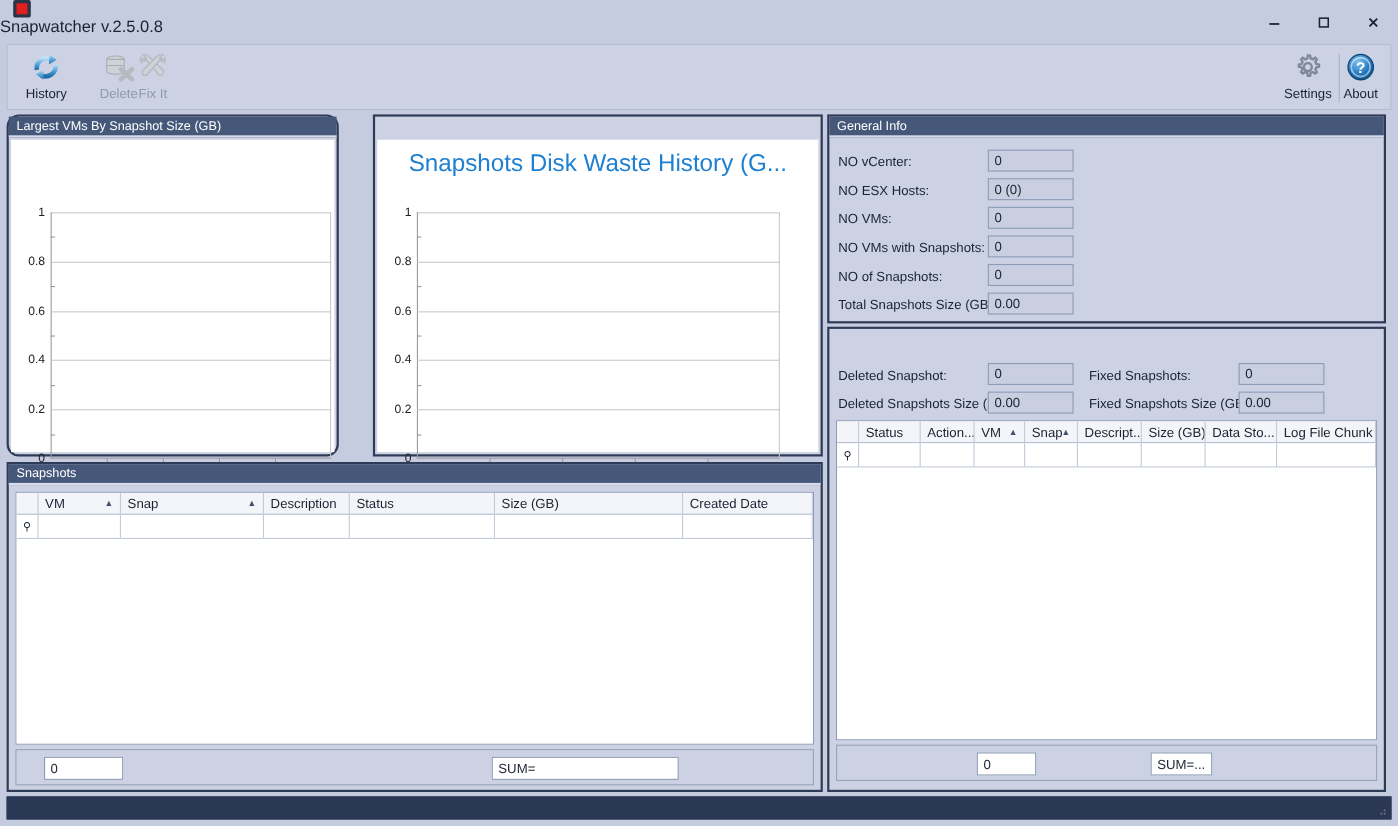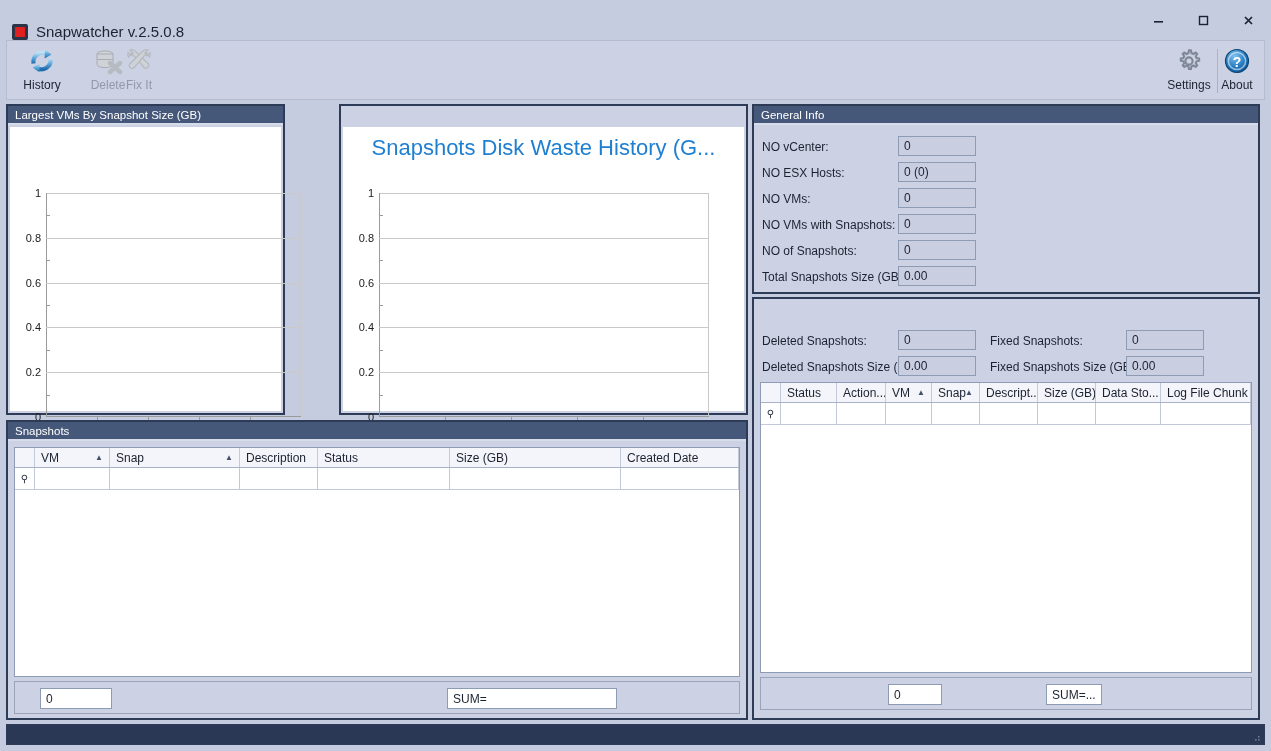--- a/index.html
+++ b/index.html
@@ -17,21 +17,21 @@
     width: 1271px; height: 751px;
     background: #c5cce0;
     box-sizing: border-box;
   }
 
   
   #titlebar {
     position: absolute; left: 0; top: 0;
     width: 1271px; height: 40px;
     background: #c5cce0;
-    display: flex; align-items: flex-end;
+    display: flex; align-items: flex-start; flex-direction: column;
   }
   #app-icon {
     width: 16px; height: 16px;
     margin-left: 12px; margin-right: 8px;
     background: #2b3347;
     border-radius: 2px;
     position: relative;
     flex: none;
   }
   #app-icon::after {
@@ -101,21 +101,21 @@
     color: #ffffff;
     font-size: 11.5px;
     display: flex; align-items: center;
     padding-left: 7px;
     box-sizing: border-box;
     border-bottom: 2px solid #d7dcea;
   }
   .panel-body { position: absolute; left:0; right:0; top:21px; bottom:0; }
 
   
-  #panel-chart1 { left: 6px;   top: 104px; width: 279px; height: 311px; }
+  #panel-chart1 { left: 6px;   top: 104px; width: 302px; height: 311px; border-radius: 11px; }
   #panel-chart2 { left: 339px; top: 104px; width: 409px; height: 311px; }
 
   .chart-area {
     position: absolute;
     left: 2px; right: 2px; top: 0px; bottom: 2px;
     background: #ffffff;
   }
   .chart-title {
     text-align: center;
     color: #1f7fd0;
@@ -527,21 +527,21 @@
         <span class="info-label">Total Snapshots Size (GB):</span>
       </div>
       <div class="info-value" style="left:144px; top:139px; width:78px;">0.00</div>
     </div>
   </div>
 
   <div class="panel" id="panel-work">
     <div class="panel-body">
 
       <div class="info-row" style="left:8px; top:10px;">
-        <span class="info-label">Deleted Snapshots:</span>
+        <span class="info-label">Deleted Snapshot:</span>
       </div>
       <div class="info-value" style="left:144px; top:10px; width:78px;">0</div>
 
       <div class="info-row" style="left:236px; top:10px;">
         <span class="info-label">Fixed Snapshots:</span>
       </div>
       <div class="info-value" style="left:372px; top:10px; width:78px;">0</div>
 
       <div class="info-row" style="left:8px; top:36px;">
         <span class="info-label">Deleted Snapshots Size (GB):</span>

